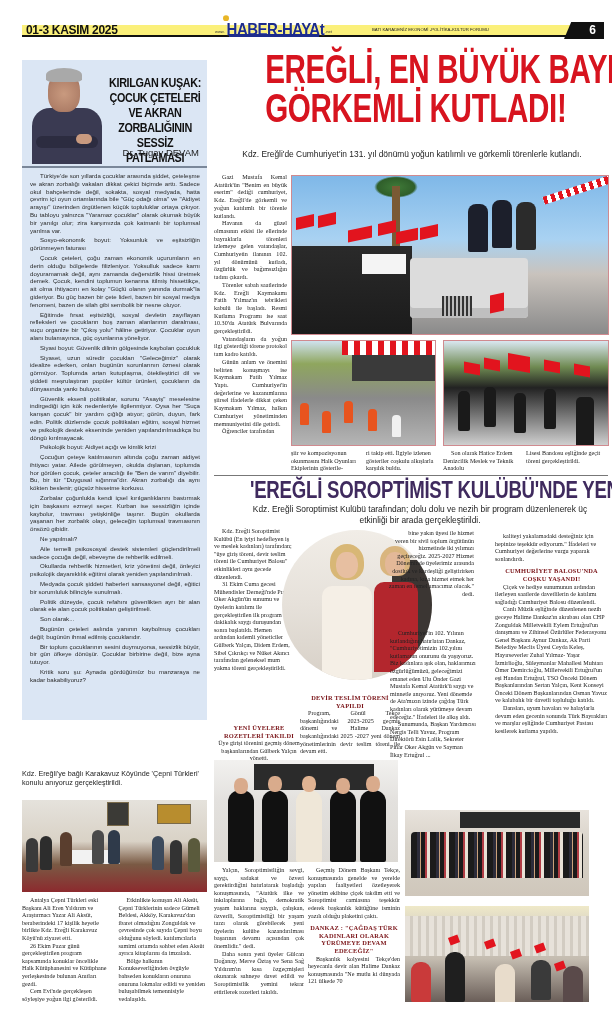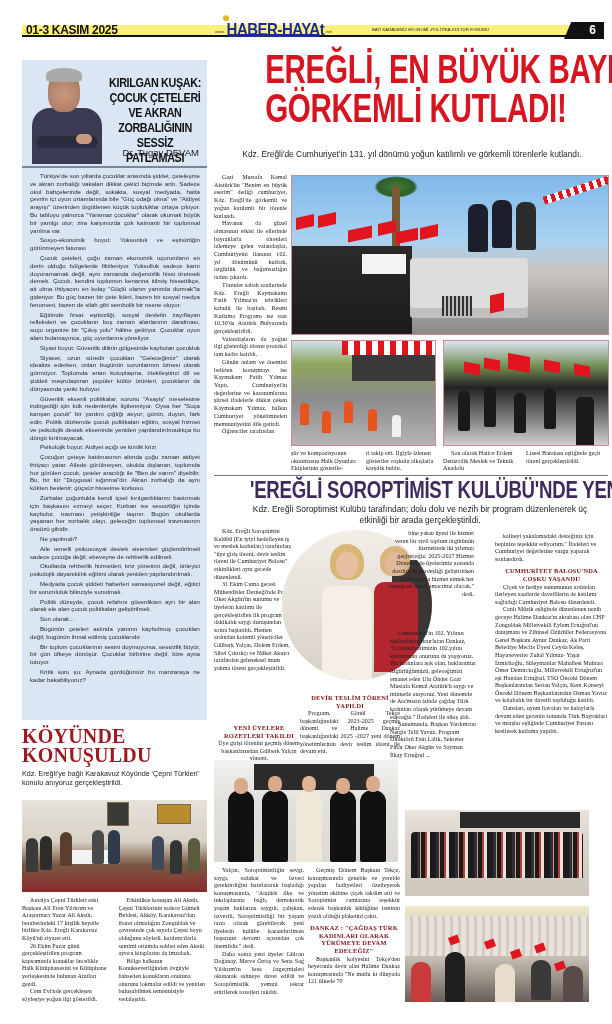--- a/index.html
+++ b/index.html
@@ -177,21 +177,20 @@
     <p>Medyada çocuk şiddeti haberleri sansasyonel değil, eğitici bir sorumluluk bilinciyle sunulmalı.</p>
     <p>Politik düzeyde, çocuk refahını güvenlikten ayrı bir alan olarak ele alan çocuk politikaları geliştirilmeli.</p>
     <p>Son olarak...</p>
     <p>Bugünün çeteleri aslında yanının kaybolmuş çocukları değil; bugünün ihmal edilmiş çocuklarıdır.</p>
     <p>Bir toplum çocuklarının sesini duymuyorsa, sessizlik büyür, bir gün öfkeye dönüşür. Çocuklar birbirine değil, bize ayna tutuyor.</p>
     <p>Kritik soru şu: Aynada gördüğümüz bu manzaraya ne kadar bakabiliyoruz?</p>
   </div>
 </div>
 
 <div class="cepni-title">
-  <div class="l2">KÖYÜNDE KONUŞULDU</div>
 </div>
 <div class="cepni-dek">Kdz. Ereğli'ye bağlı Karakavuz Köyünde 'Çepni Türkleri' konulu anıyoruz gerçekleştirildi.</div>
 <div class="cepni-photo">
   <div class="pic1"></div>
   <div class="pic2"></div>
   <div class="table"></div>
   <div class="person" style="left:4px;top:38px;background:#3a3a3a;"></div>
   <div class="person" style="left:18px;top:36px;background:#2d2d2d;"></div>
   <div class="person" style="left:38px;top:32px;background:#5a3e2e;"></div>
   <div class="person" style="left:70px;top:30px;background:#4a4a4a;"></div>

